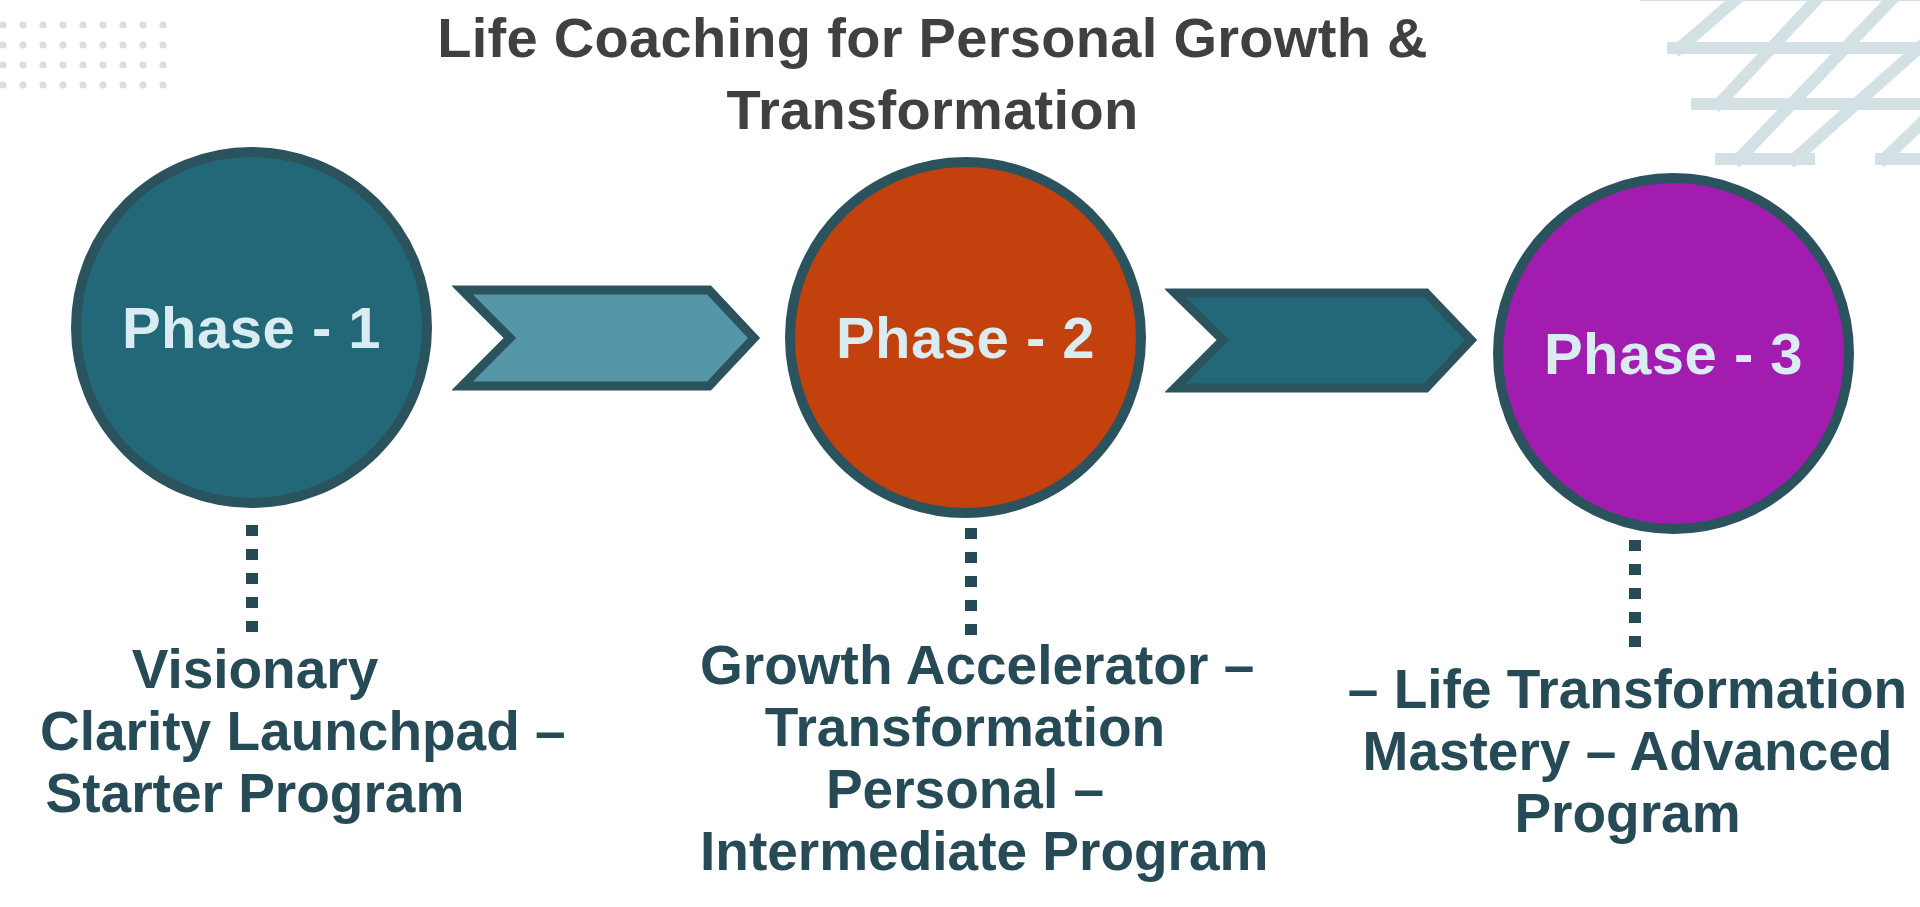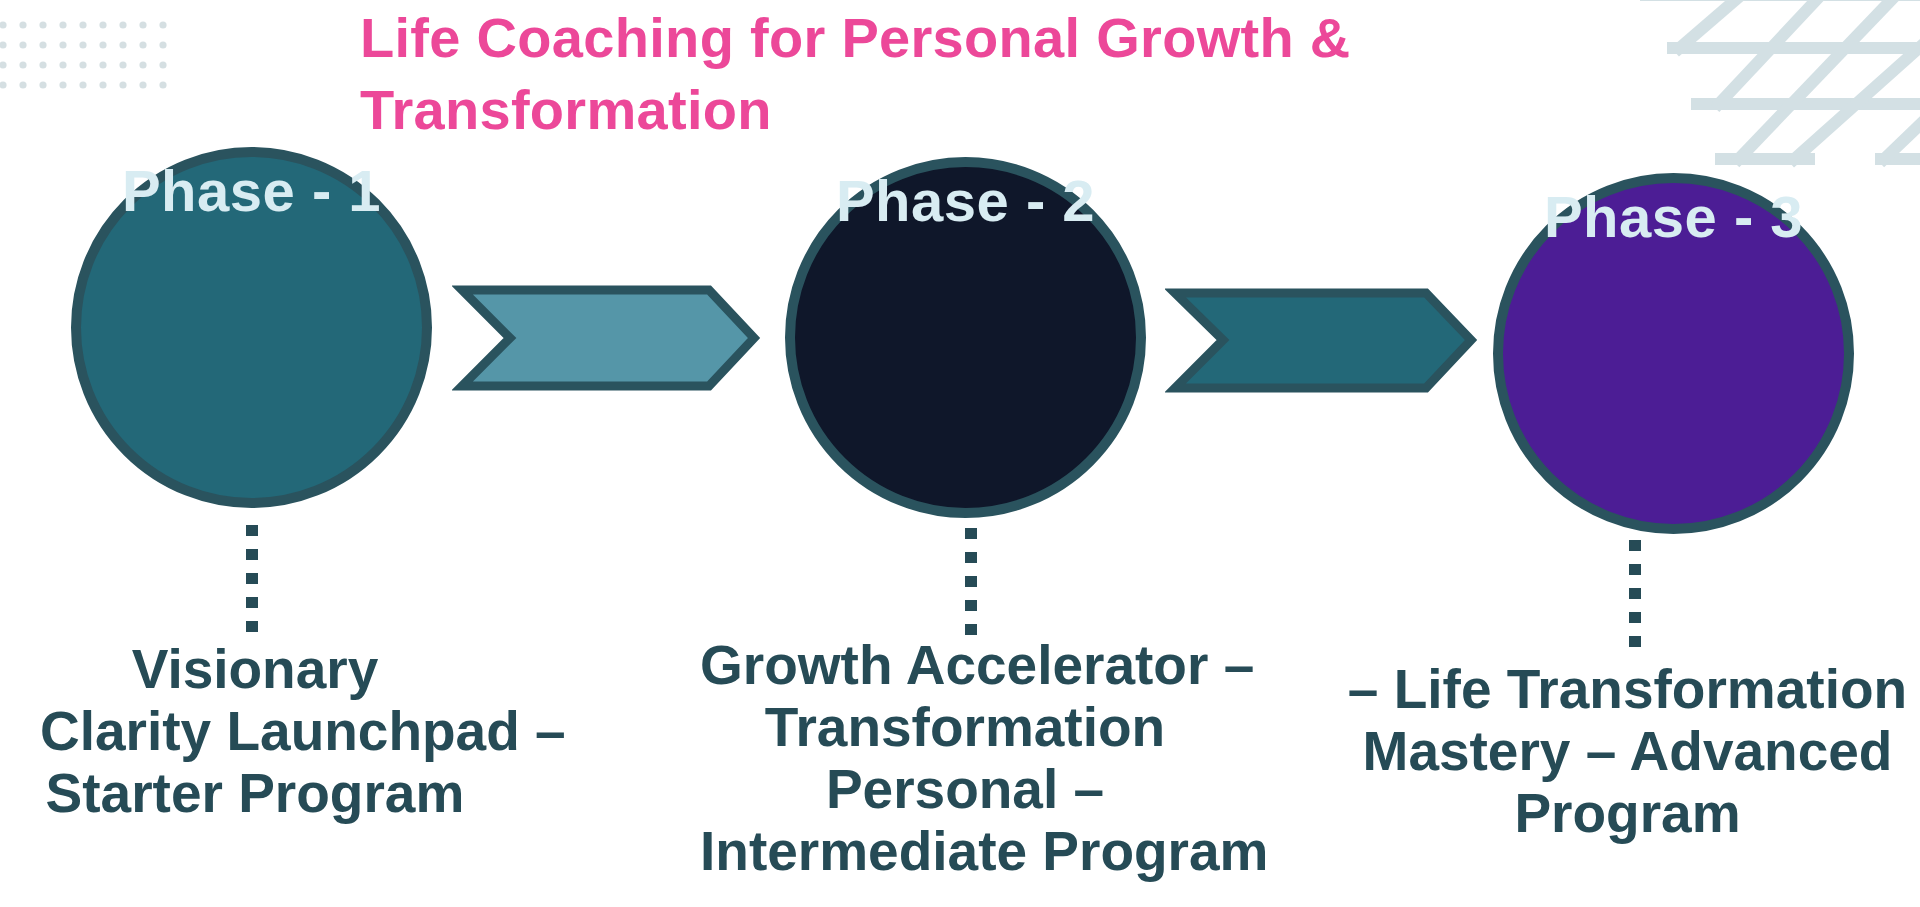--- a/index.html
+++ b/index.html
@@ -5,28 +5,28 @@
   html, body { margin: 0; padding: 0; }
   body {
     width: 1920px; height: 907px; position: relative; overflow: hidden;
     background: #ffffff;
     font-family: "Liberation Sans", "DejaVu Sans", sans-serif;
   }
   .abs { position: absolute; }
   .dot-grid { left: 0; top: 18px; width: 180px; height: 80px; }
   .lattice { left: 1640px; top: 0; width: 280px; height: 180px; }
   .title {
-    left: 360px; top: 2px; width: 1145px; 
-    color: #ec4899; font-weight: 700; font-size: 56px; line-height: 72px;
+    left: 360px; top: 2px; width: 1145px; text-align: center;
+    color: #404040; font-weight: 700; font-size: 56px; line-height: 72px;
     letter-spacing: 0.3px;
   }
   .title span { display: block; }
   .circle {
     border-radius: 50%; box-sizing: border-box; border: 10px solid #2a535e;
-    display: flex; justify-content: center;
+    display: flex; align-items: center; justify-content: center;
   }
   .phase-label {
     color: #d8ecf2; font-weight: 700; font-size: 58px; letter-spacing: 0.5px;
     white-space: nowrap;
   }
   .arrow { width: 310px; height: 110px; }
   .dashline { width: 12px; }
   .dash { width: 12px; height: 11px; background: #264b56; margin-bottom: 13px; }
   .desc {
     color: #264b56; font-weight: 700; font-size: 55px; line-height: 62px;
@@ -100,29 +100,29 @@
 </div>
 
 <div class="abs circle" style="left:71px; top:147px; width:361px; height:361px; background:#236878;">
   <span class="phase-label">Phase - 1</span>
 </div>
 
 <svg class="abs arrow" style="left:452px; top:284px; width:312px; height:108px;" viewBox="0 0 312 108">
   <polygon points="10,6 257,6 302,54 257,102 10,102 58,54" fill="#5596a8" stroke="#2a535e" stroke-width="9" stroke-linejoin="miter"></polygon>
 </svg>
 
-<div class="abs circle" style="left:785px; top:157px; width:361px; height:361px; background:#0f172a;">
+<div class="abs circle" style="left:785px; top:157px; width:361px; height:361px; background:#c2410c;">
   <span class="phase-label">Phase - 2</span>
 </div>
 
 <svg class="abs arrow" style="left:1165px; top:287px; width:314px; height:108px;" viewBox="0 0 314 108">
   <polygon points="10,6 261,6 306,53 261,101 10,101 58,53" fill="#236878" stroke="#2a535e" stroke-width="9" stroke-linejoin="miter"></polygon>
 </svg>
 
-<div class="abs circle" style="left:1493px; top:173px; width:361px; height:361px; background:#4c1d95;">
+<div class="abs circle" style="left:1493px; top:173px; width:361px; height:361px; background:#a21caf;">
   <span class="phase-label">Phase - 3</span>
 </div>
 
 <div class="abs dashline" style="left:246px; top:525px;">
   <div class="dash"></div>
     <div class="dash"></div>
     <div class="dash"></div>
     <div class="dash"></div>
     <div class="dash"></div>
 </div>

